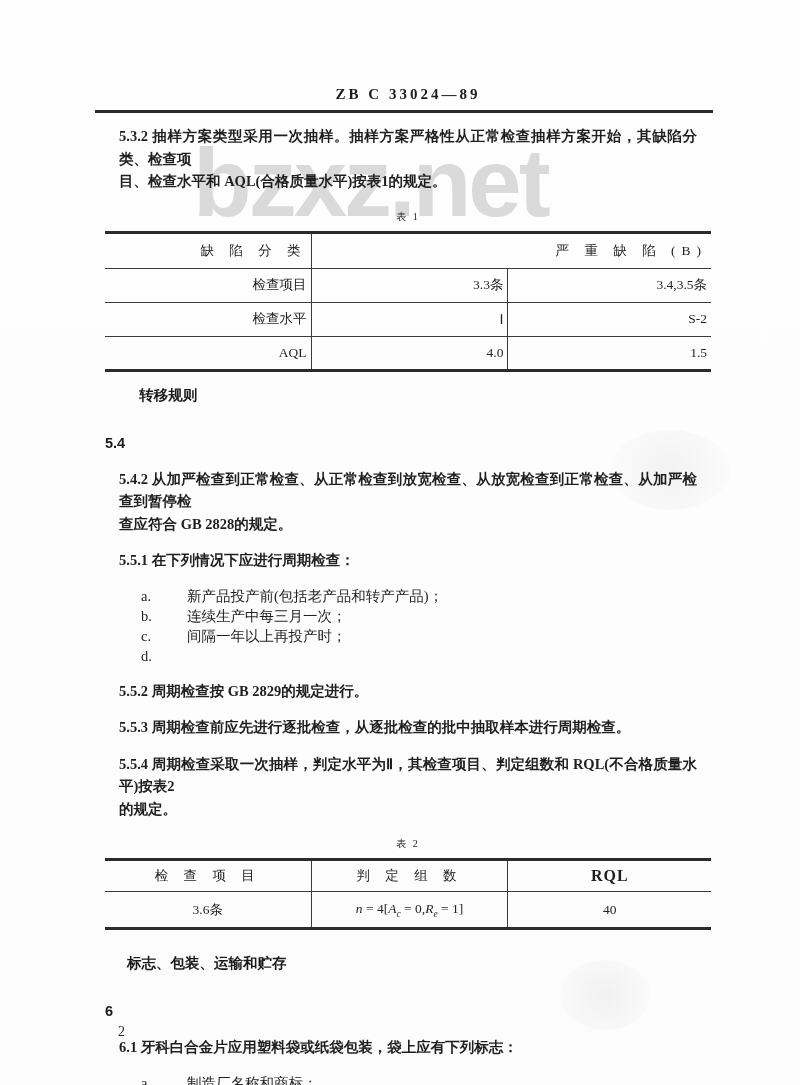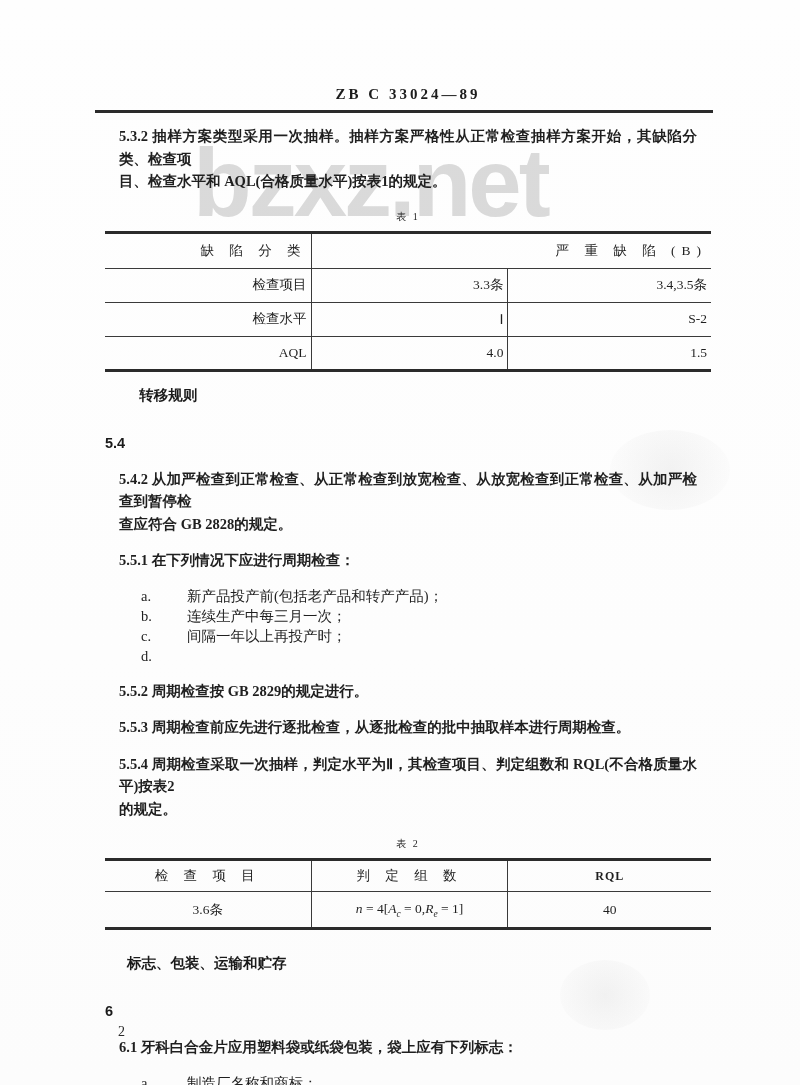--- a/index.html
+++ b/index.html
@@ -86,21 +86,21 @@
   table.std td {
     border-left: 1px solid #3a3a3a;
     border-right: none;
     border-top: 1px solid #3a3a3a;
     text-align: center;
     vertical-align: middle;
     padding: 0 4px;
   }
   table.std td:first-child { border-left: none; }
   table.std tr.hdr td { letter-spacing: 6px; }
-  table.std tr.hdr td.latin { letter-spacing: 1px; font-weight: bold; font-size: 12px; }
+  table.std tr.hdr td.latin { letter-spacing: 1px; font-weight: bold; font-size: 16px; }
   table.std tr:first-child td { border-top: none; }
   table.std { border-top: 3px solid #2b2b2b; border-bottom: 3px solid #2b2b2b; }
   table.t1 td { height: 34px; text-align: right; }
   table.t1 tr.hdr td { height: 36px; }
   table.t2 tr.hdr td { height: 32px; }
   table.t2 tr.data td { height: 37px; }
   .col1 { width: 34%; }
   .col2 { width: 32.5%; }
   .col3 { width: 33.5%; }
   .item {

